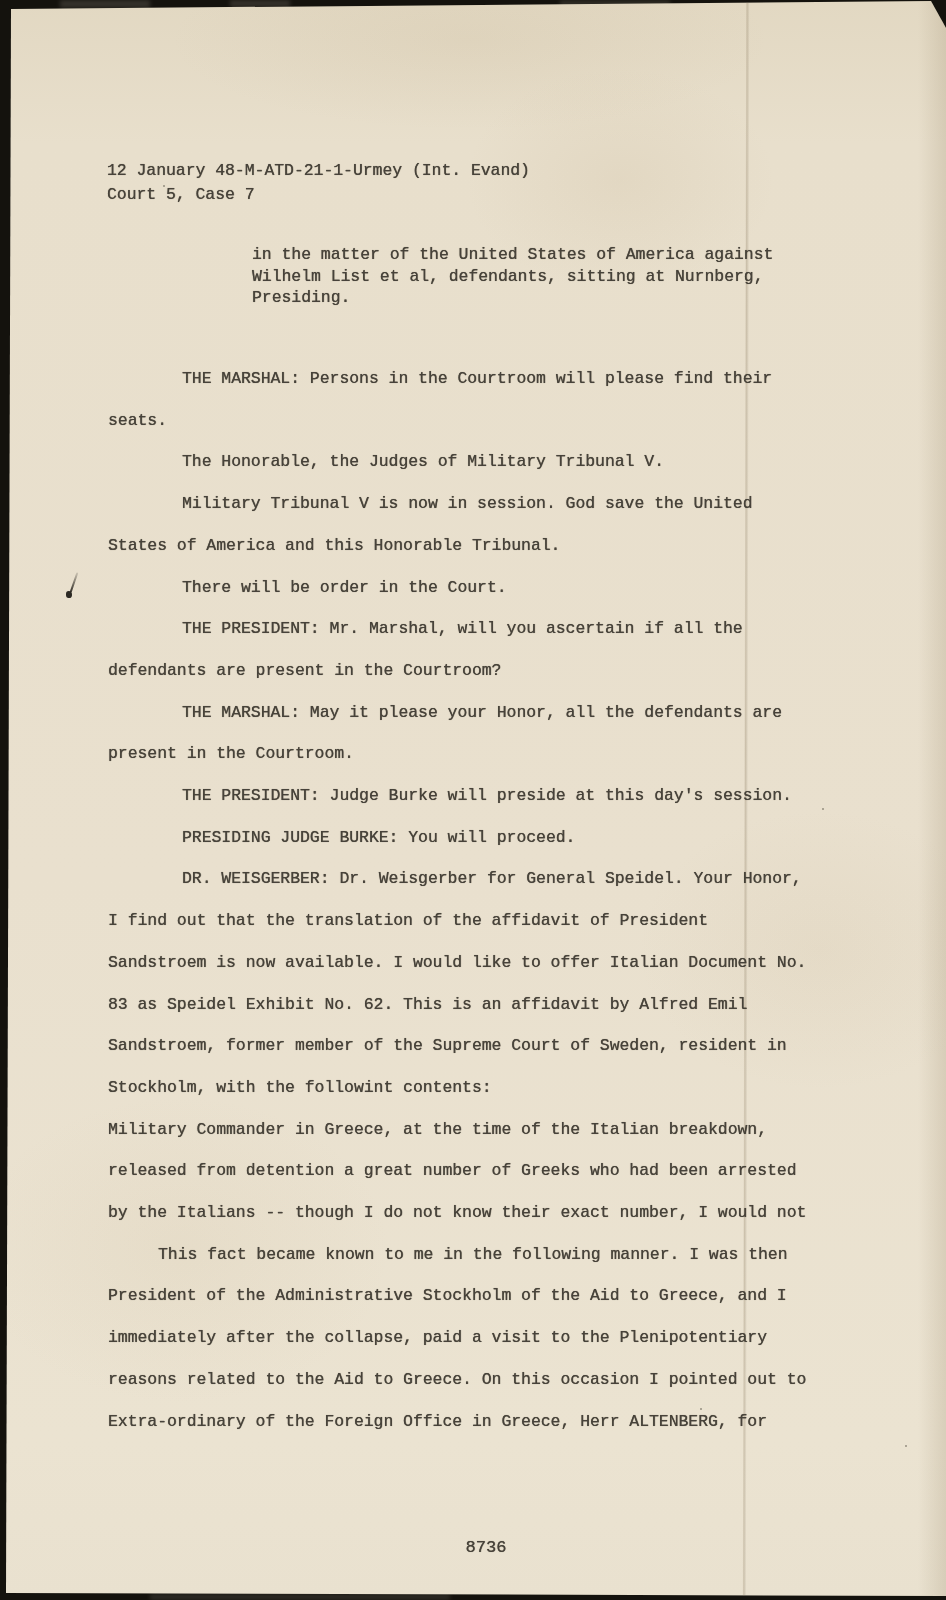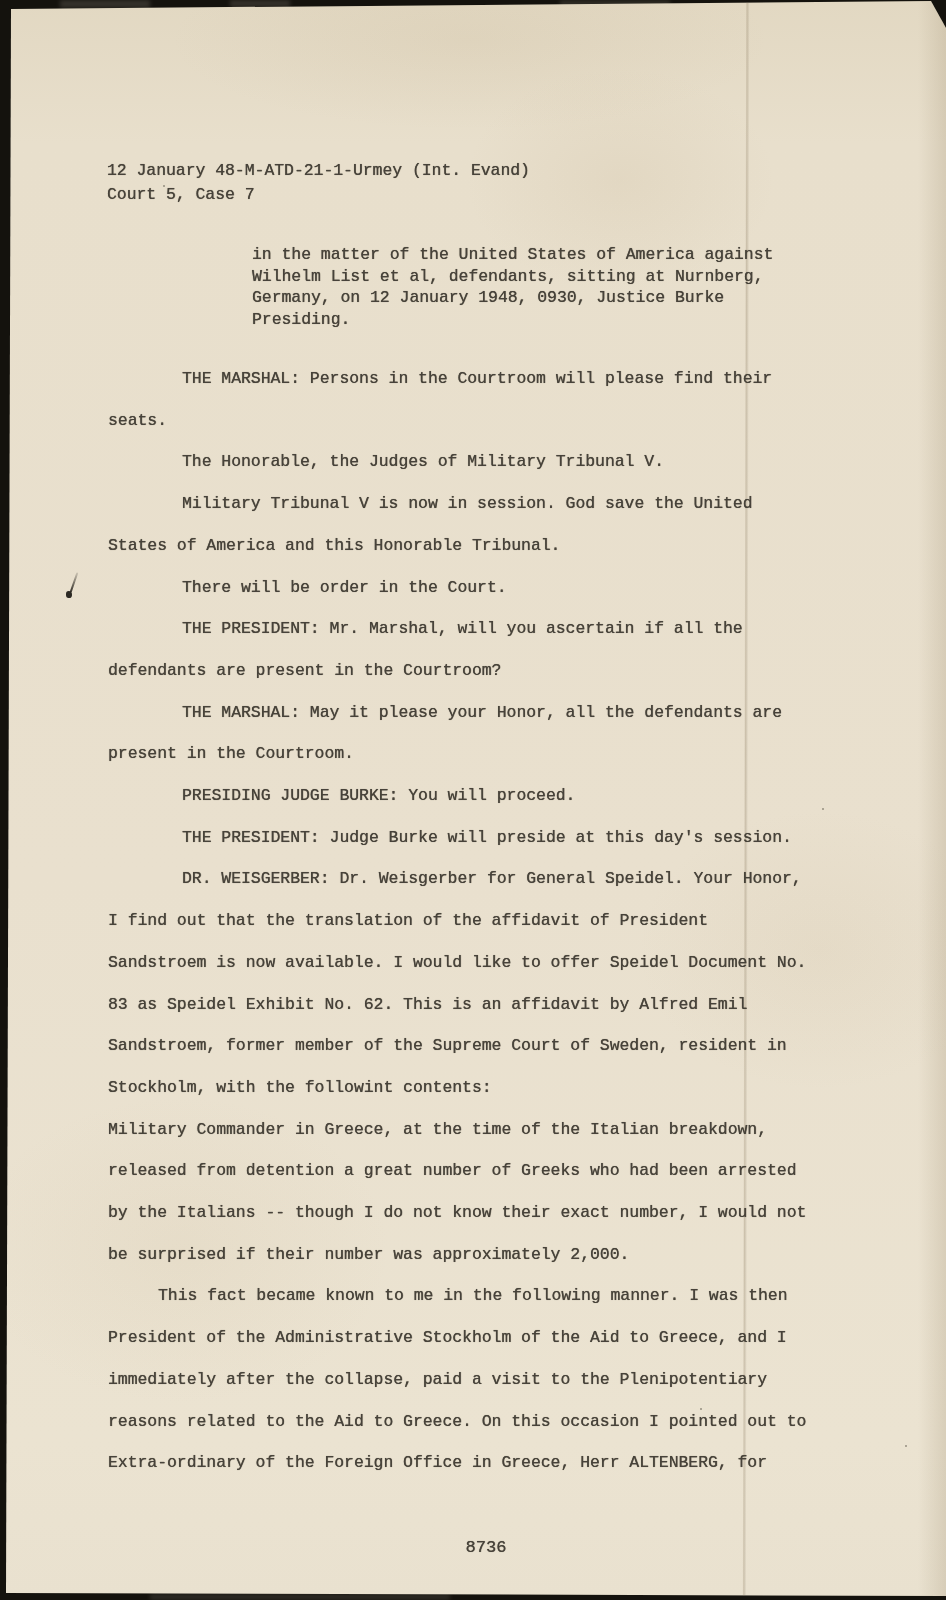--- a/index.html
+++ b/index.html
@@ -68,47 +68,45 @@
     </div>
 
     <div id="header-block" class="txt">
       <div class="line">12 January 48-M-ATD-21-1-Urmey (Int. Evand)</div>
       <div class="line">Court 5, Case 7</div>
     </div>
 
     <div id="caption-block" class="txt">
       <div class="line">in the matter of the United States of America against</div>
       <div class="line">Wilhelm List et al, defendants, sitting at Nurnberg,</div>
-      <div class="line">Germany, on 12 January 1948, 0930, Justice Burke</div>
       <div class="line">Presiding.</div>
     </div>
 
     <div id="body-block" class="txt">
       <div class="line ind">THE MARSHAL: Persons in the Courtroom will please find their</div>
       <div class="line">seats.</div>
       <div class="line ind">The Honorable, the Judges of Military Tribunal V.</div>
       <div class="line ind">Military Tribunal V is now in session. God save the United</div>
       <div class="line">States of America and this Honorable Tribunal.</div>
       <div class="line ind">There will be order in the Court.</div>
       <div class="line ind">THE PRESIDENT: Mr. Marshal, will you ascertain if all the</div>
       <div class="line">defendants are present in the Courtroom?</div>
       <div class="line ind">THE MARSHAL: May it please your Honor, all the defendants are</div>
       <div class="line">present in the Courtroom.</div>
+      <div class="line ind">THE PRESIDENT: Judge Burke will preside at this day's session.</div>
       <div class="line ind">PRESIDING JUDGE BURKE: You will proceed.</div>
-      <div class="line ind">THE PRESIDENT: Judge Burke will preside at this day's session.</div>
       <div class="line ind">DR. WEISGERBER: Dr. Weisgerber for General Speidel. Your Honor,</div>
       <div class="line">I find out that the translation of the affidavit of President</div>
-      <div class="line">Sandstroem is now available. I would like to offer Speidel Document No.</div>
+      <div class="line">Sandstroem is now available. I would like to offer Italian Document No.</div>
       <div class="line">83 as Speidel Exhibit No. 62. This is an affidavit by Alfred Emil</div>
       <div class="line">Sandstroem, former member of the Supreme Court of Sweden, resident in</div>
       <div class="line">Stockholm, with the followint contents:</div>
       <div class="line">Military Commander in Greece, at the time of the Italian breakdown,</div>
       <div class="line">released from detention a great number of Greeks who had been arrested</div>
       <div class="line">by the Italians -- though I do not know their exact number, I would not</div>
-      <div class="line">be surprised if their number was approximately 2,000.</div>
       <div class="line ind2">This fact became known to me in the following manner. I was then</div>
       <div class="line">President of the Administrative Stockholm of the Aid to Greece, and I</div>
       <div class="line">immediately after the collapse, paid a visit to the Plenipotentiary</div>
       <div class="line">reasons related to the Aid to Greece. On this occasion I pointed out to</div>
       <div class="line">Extra-ordinary of the Foreign Office in Greece, Herr ALTENBERG, for</div>
     </div>
 
     <div id="page-number" class="txt">8736</div>
   </div>
 

